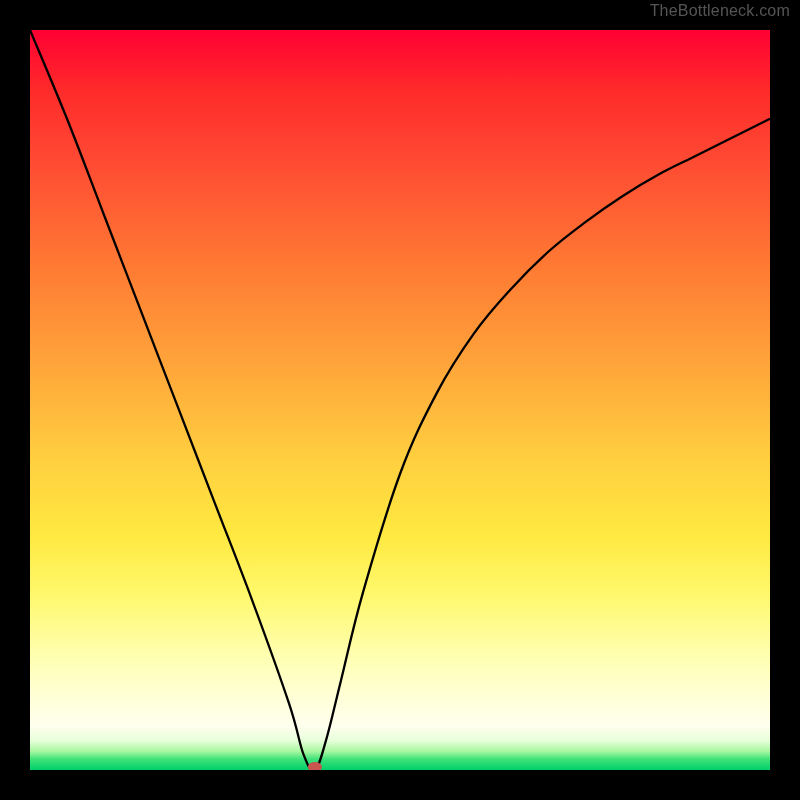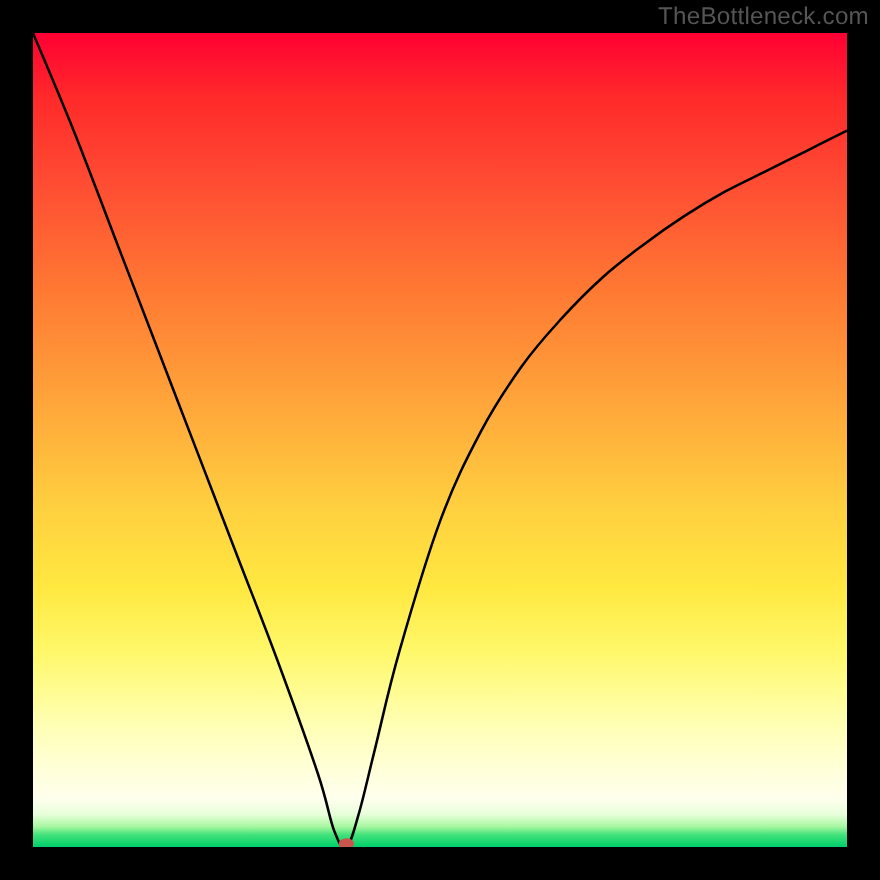--- a/index.html
+++ b/index.html
@@ -17,21 +17,21 @@
     top: 0;
     width: 800px;
     height: 800px;
     background: #000000;
   }
   .watermark {
     position: absolute;
     top: 2px;
     right: 10px;
     color: #555555;
-    font-size: 22px;
+    font-size: 16px;
     font-weight: 500;
     letter-spacing: 0.2px;
     z-index: 10;
   }
   .plot-area {
     position: absolute;
     left: 30px;
     top: 30px;
     width: 740px;
     height: 740px;

